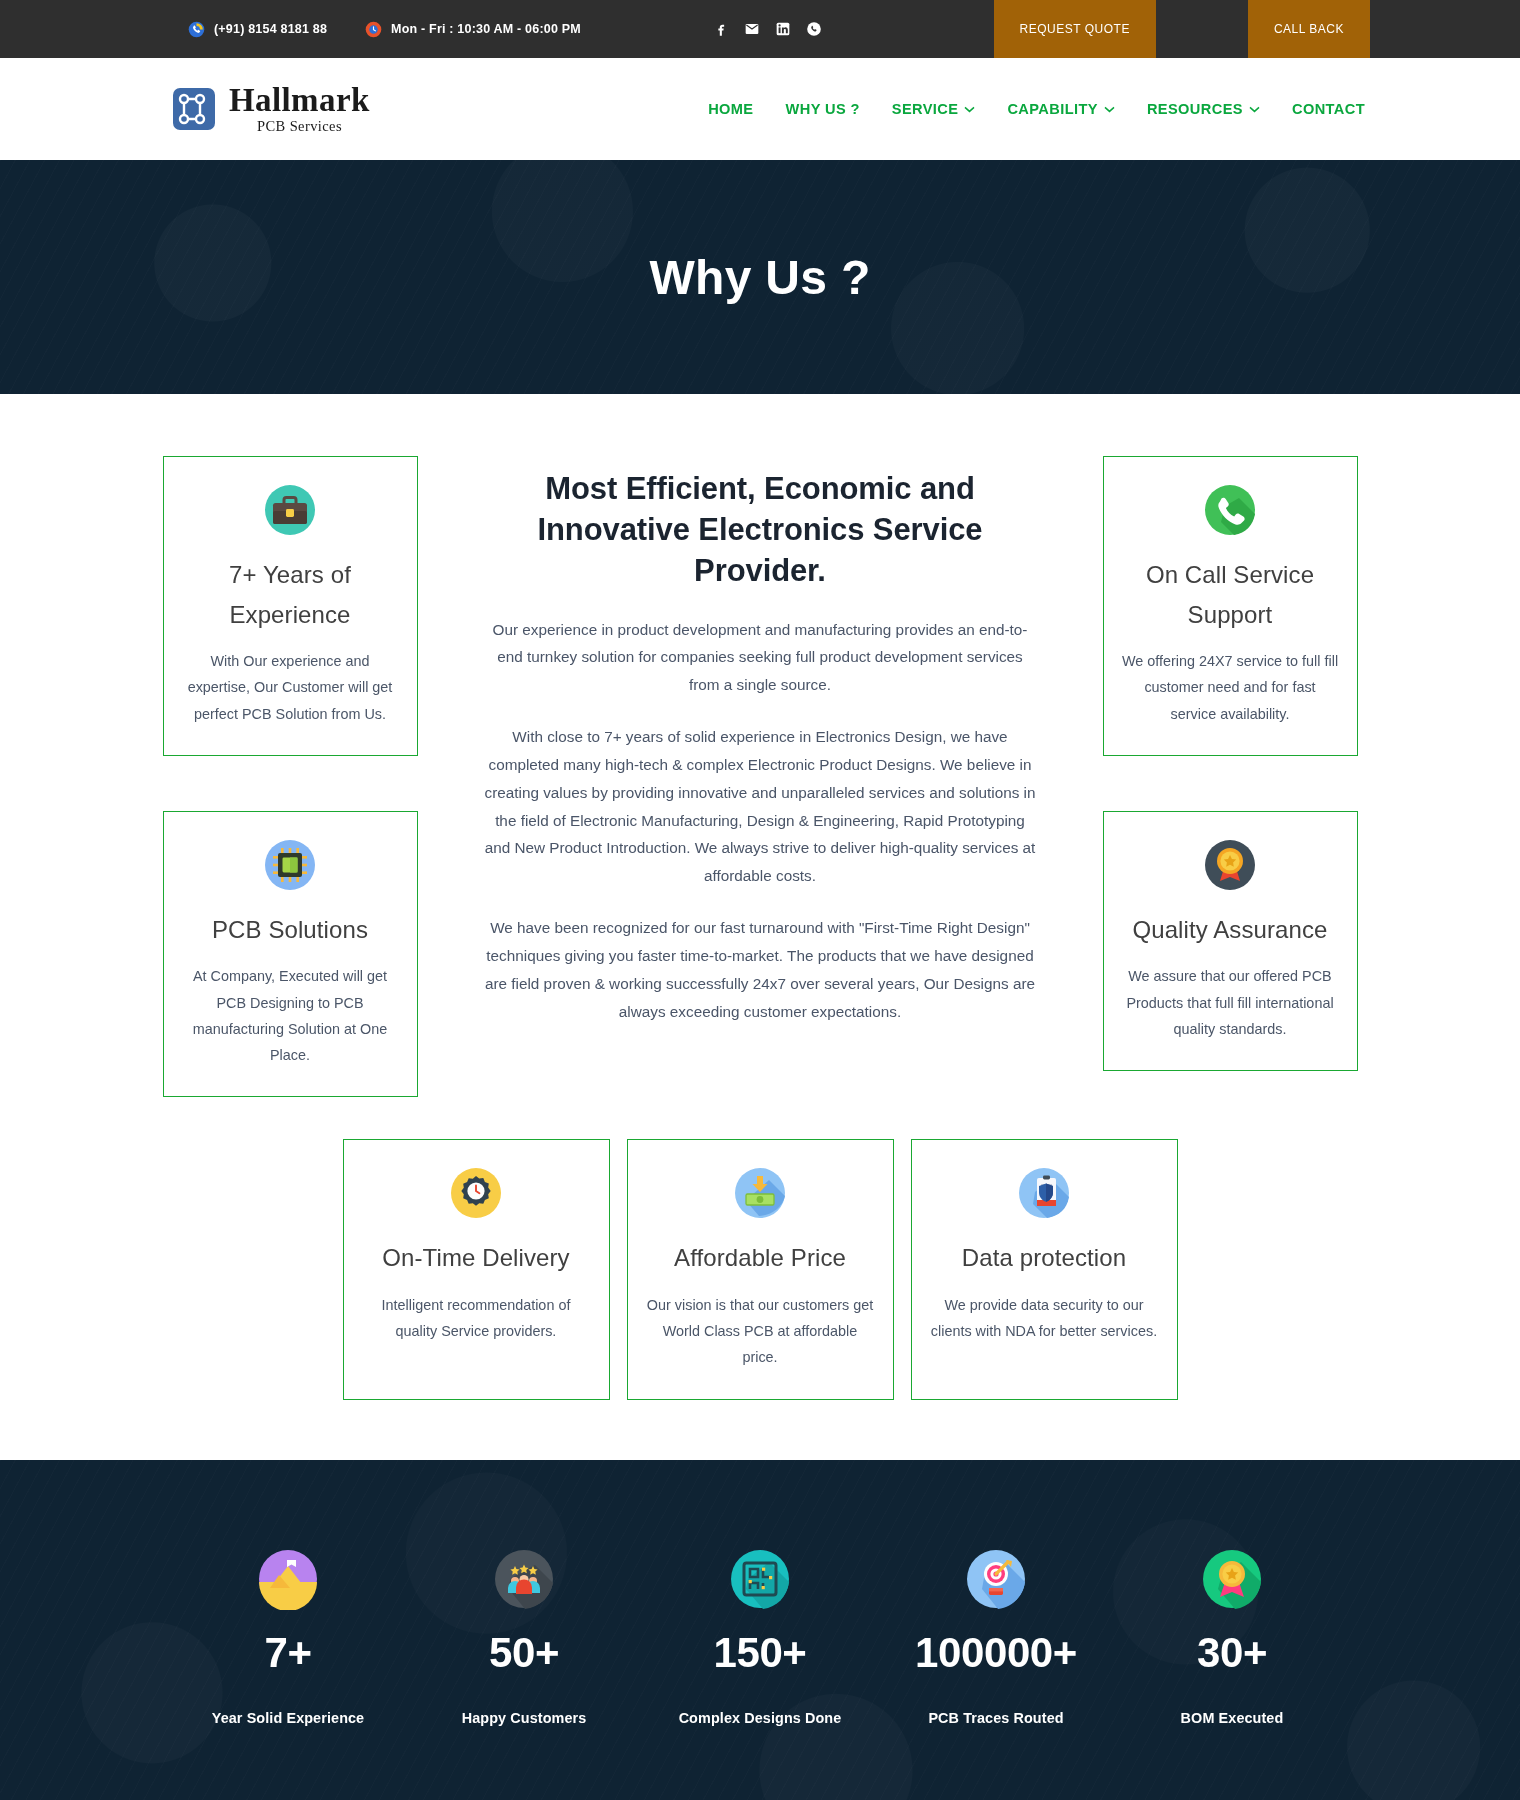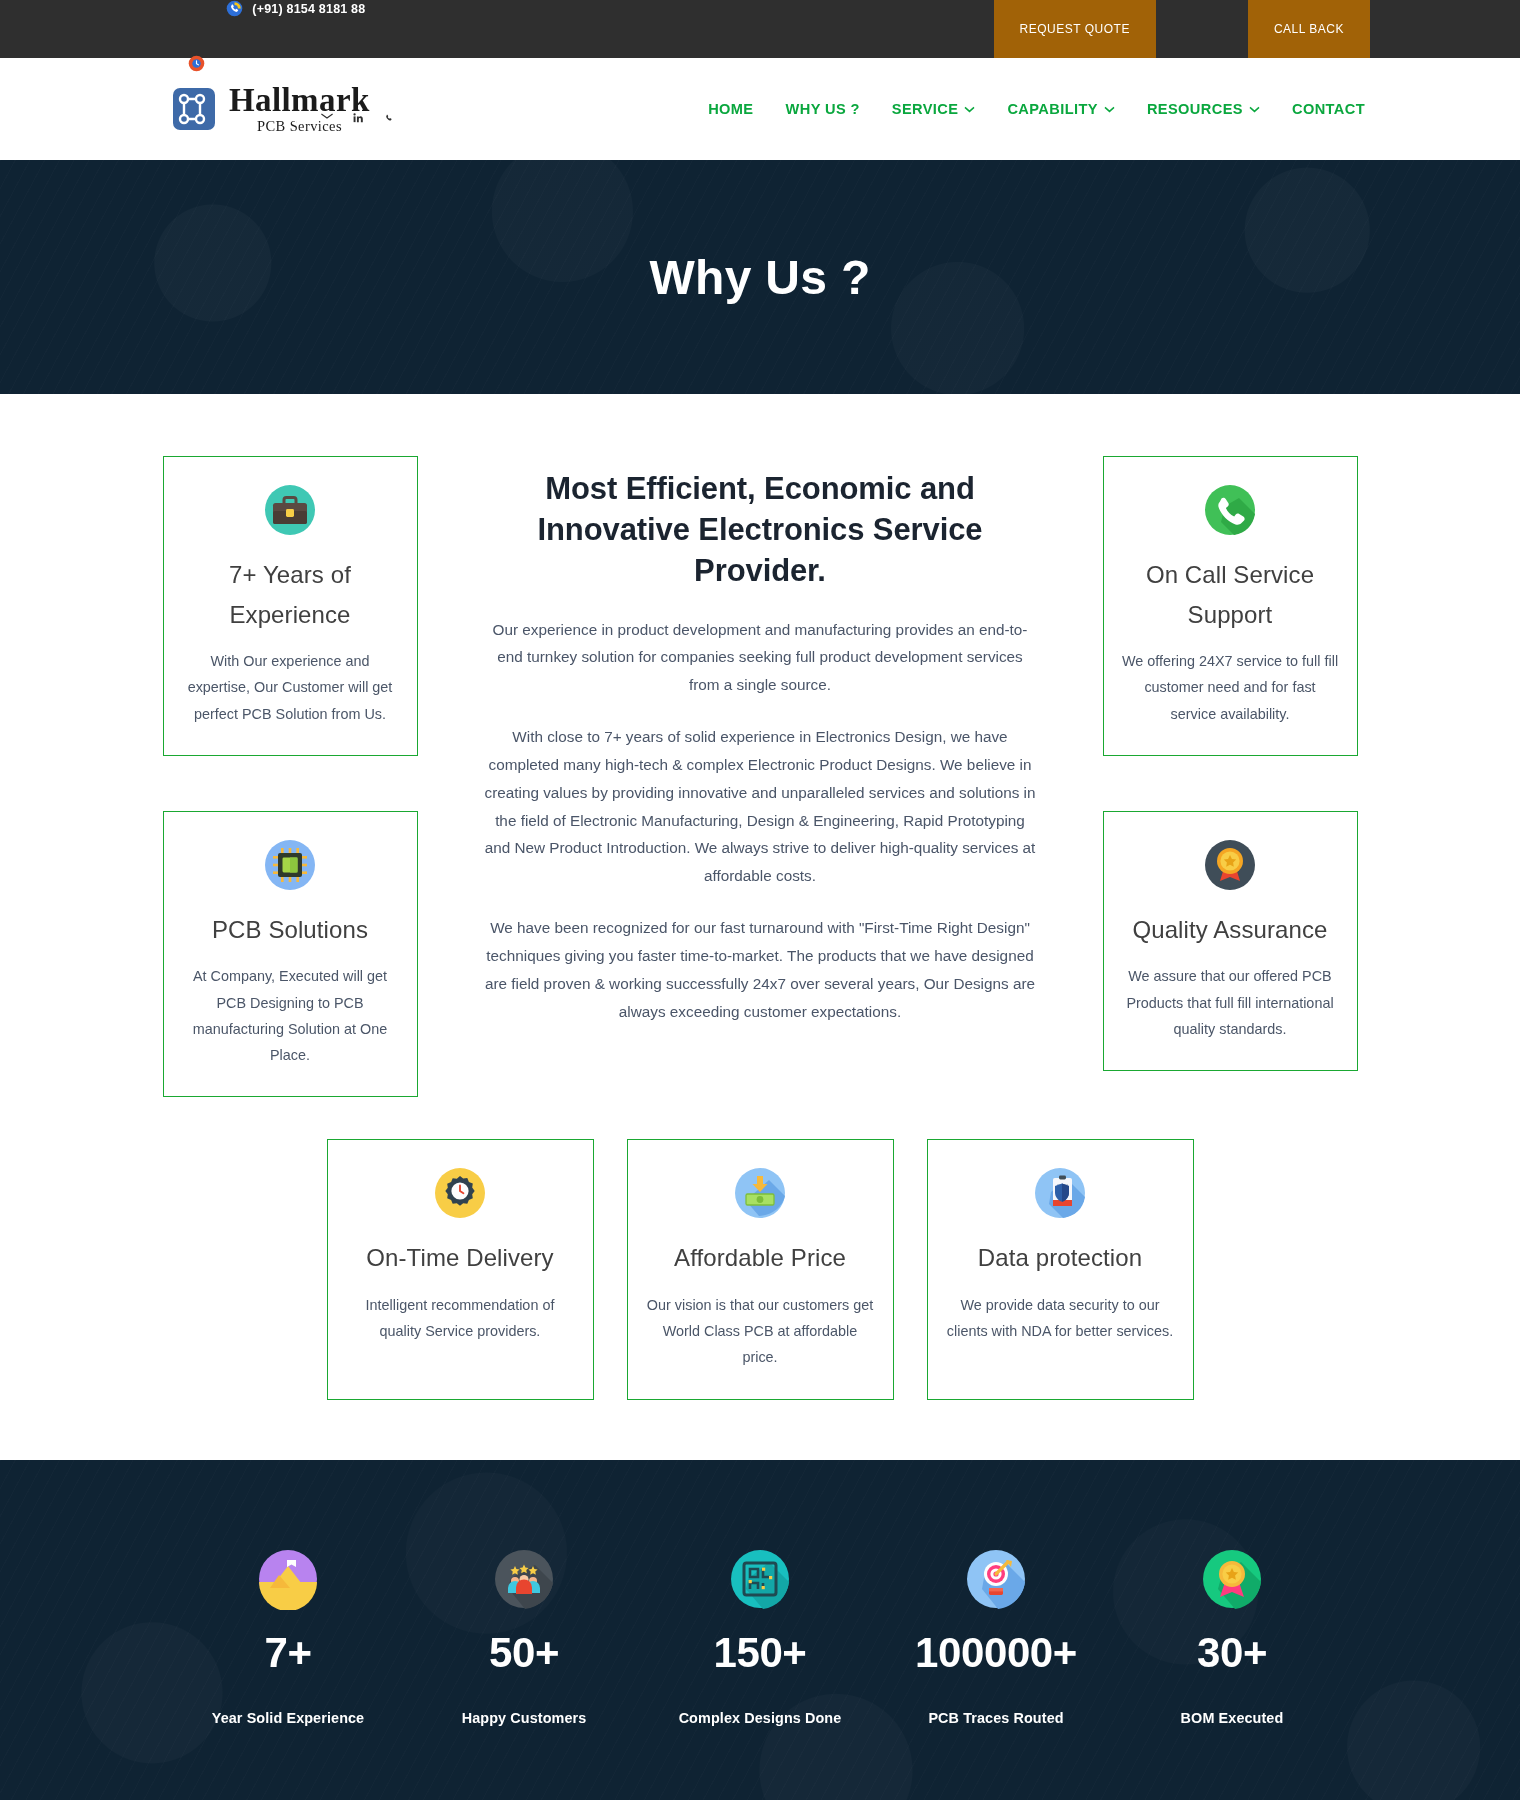--- a/index.html
+++ b/index.html
@@ -17,21 +17,20 @@
     background: #2f2f2f;
     display: flex;
     align-items: stretch;
     position: relative;
   }
   .topbar-left {
     display: flex;
     align-items: center;
     gap: 38px;
     padding-left: 188px;
-    flex-direction: column;
   }
   .tb-item {
     display: flex;
     align-items: center;
     gap: 9px;
     color: #ffffff;
     font-size: 12.5px;
     font-weight: bold;
     letter-spacing: .2px;
     white-space: nowrap;
@@ -173,21 +172,21 @@
     font-size: 15.3px;
     color: #4a5568;
     line-height: 1.82;
     margin-bottom: 24px;
   }
 
   .row3 {
     display: grid;
     grid-template-columns: repeat(3, 267px);
     justify-content: center;
-    column-gap: 33px;
+    column-gap: 17px;
     margin-top: 42px;
   }
   .row3 .card { margin-top: 0; }
 
   
   .stats {
     background: #0f2333;
     position: relative;
     overflow: hidden;
     padding: 88px 0 120px;

